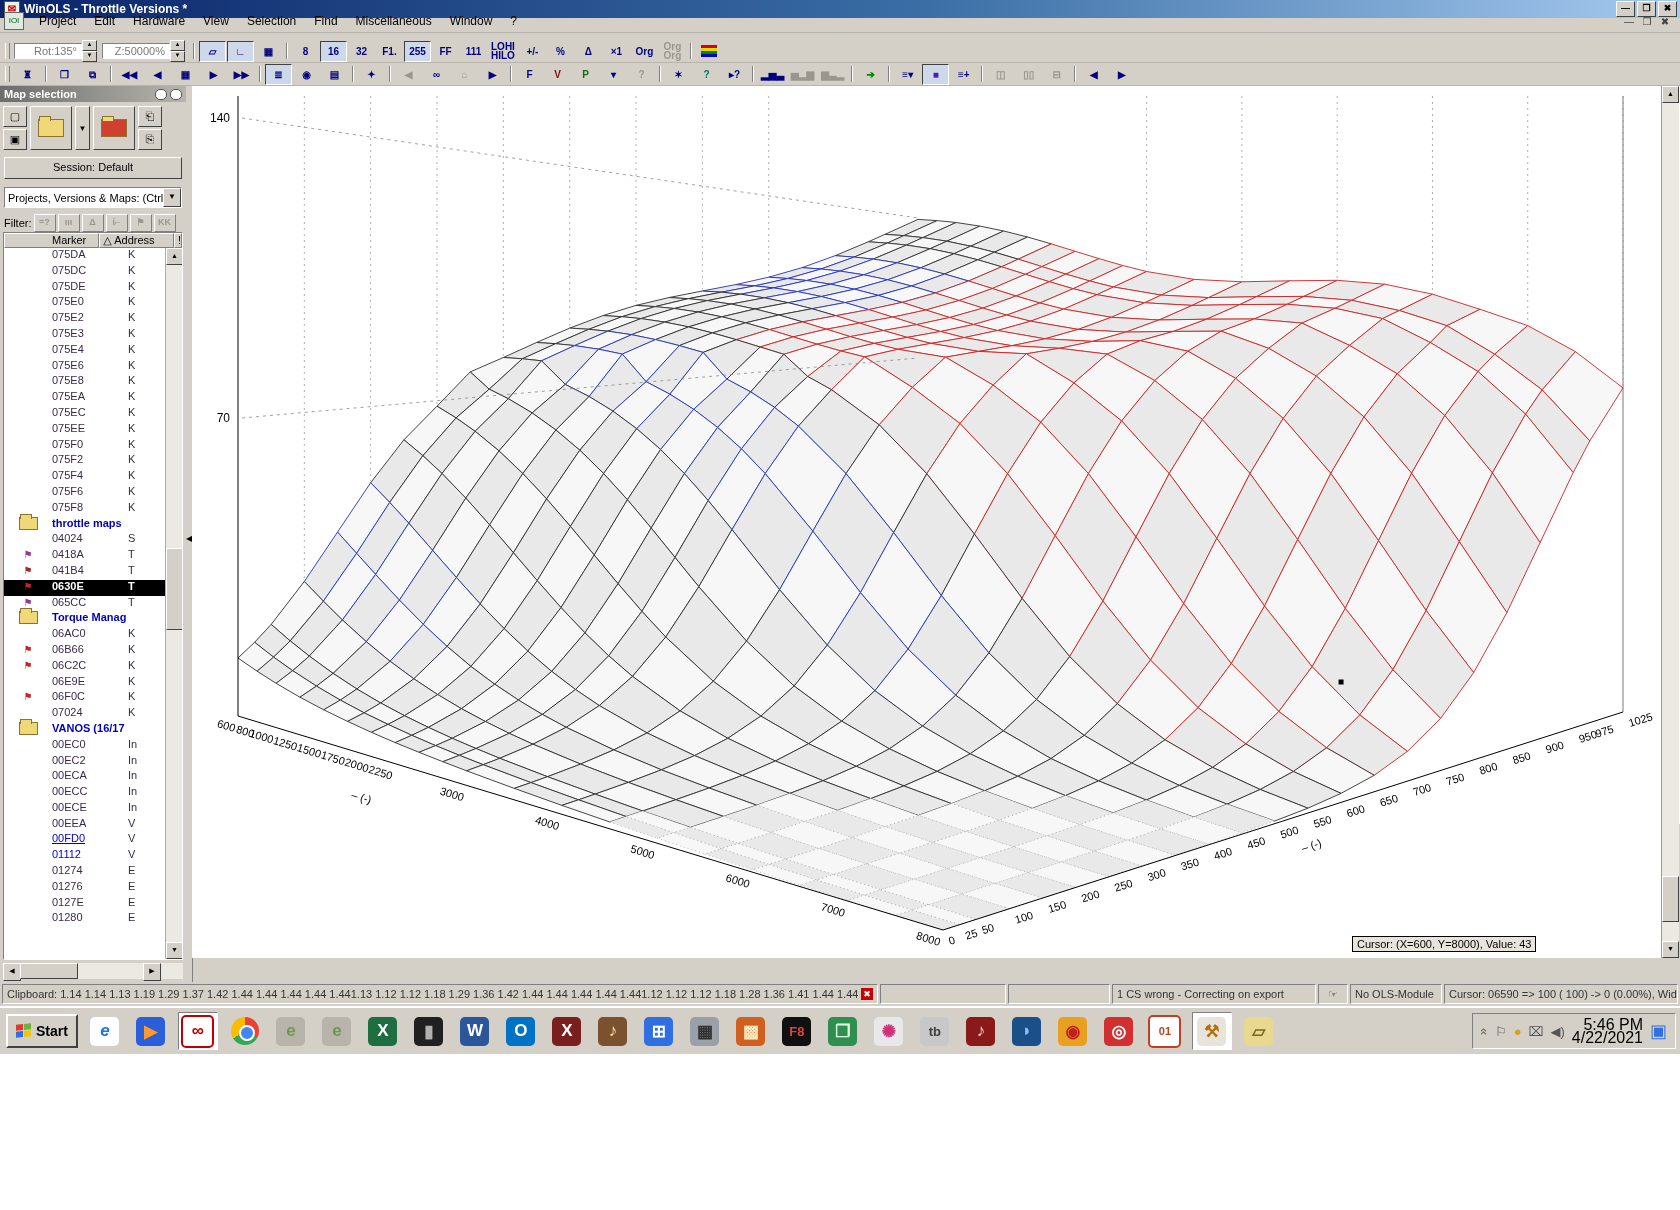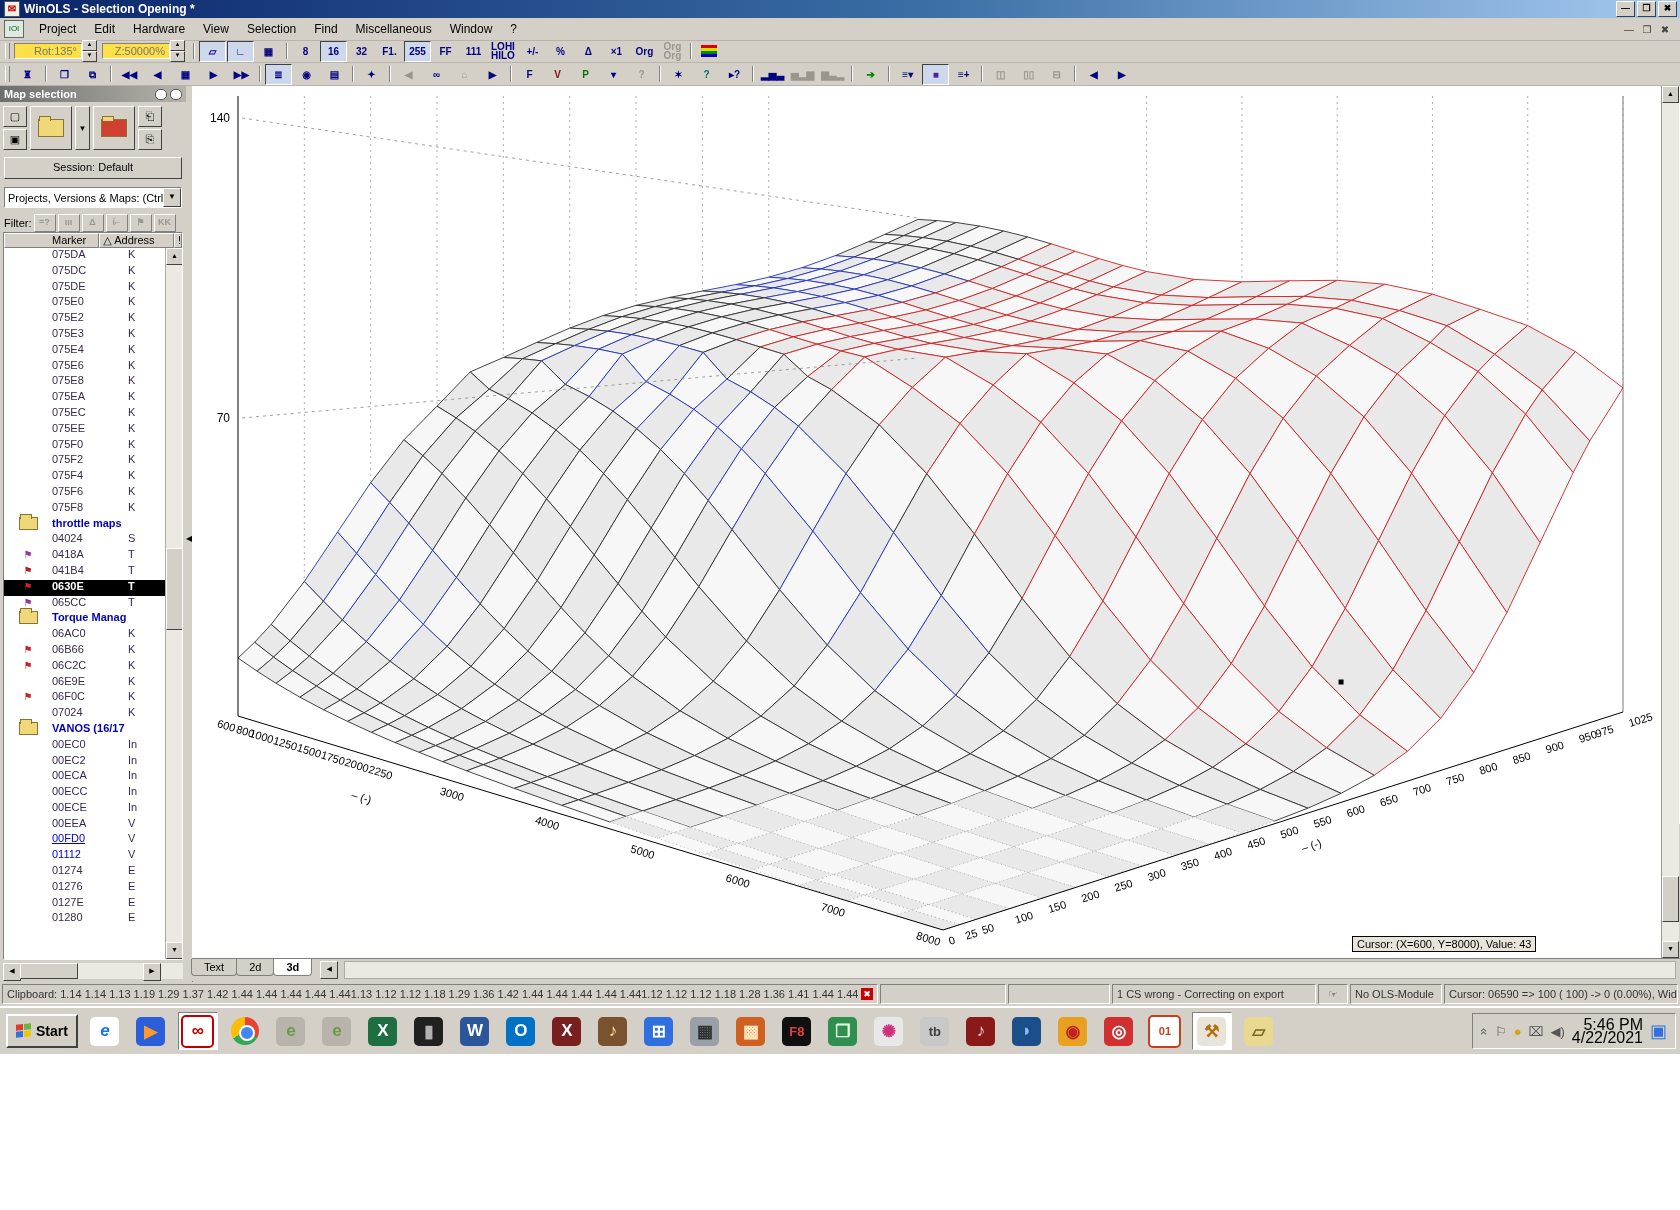--- a/index.html
+++ b/index.html
@@ -11,35 +11,35 @@
   .titlebar{position:absolute;left:0;top:0;width:100%;height:18px;
     background:linear-gradient(90deg,#0a246a,#3a6ea5 55%,#a6caf0);display:flex;align-items:center;
     color:#fff;font-weight:bold;font-size:12px;}
   .app-icon{width:14px;height:14px;margin:0 4px;background:#e8f4e8;border:1px solid #555;
     color:#c00;font-size:10px;line-height:13px;text-align:center;font-weight:bold;}
   .tb-btns{margin-left:auto;display:flex;gap:2px;padding-right:3px;}
   .wbtn{width:17px;height:14px;background:#d4d0c8;border:1px solid;border-color:#fff #404040 #404040 #fff;
     font-size:9px;line-height:12px;text-align:center;color:#000;font-weight:bold;}
 
   
-  .menubar{position:absolute;left:0;top:18px;width:100%;height:22px;display:flex;align-items:center;
+  .menubar{position:absolute;left:0;top:10px;width:100%;height:22px;display:flex;align-items:center;
     border-bottom:1px solid #b8b4ac;}
   .menu-chip{width:18px;height:16px;margin:0 6px 0 4px;background:#dfe9df;border:1px solid #666;
     font-size:8px;text-align:center;line-height:15px;color:#062;}
   .menu-item{padding:2px 9px;}
   .mdi-ctl{margin-left:auto;display:flex;gap:4px;padding-right:8px;color:#444;font-size:10px;}
   .mdi-ctl span{width:14px;text-align:center;}
 
   
   .toolbar{position:absolute;left:0;width:100%;height:23px;display:flex;align-items:center;gap:1px;
     border-bottom:1px solid #b8b4ac;padding-left:2px;box-sizing:border-box;}
   .grip{width:3px;height:16px;border-left:1px solid #fff;border-right:1px solid #808080;margin:0 3px;}
   .tsep{width:1px;height:16px;background:#808080;border-right:1px solid #fff;margin:0 3px;}
   .spinfield{display:flex;align-items:center;margin-right:4px;}
-  .spinbox{background:#fde047;border:1px solid;border-color:#808080 #fff #fff #808080;
+  .spinbox{background:#ffffff;border:1px solid;border-color:#808080 #fff #fff #808080;
     color:#777;padding:1px 4px;font-size:11px;min-width:58px;text-align:right;}
   .spinner{display:flex;flex-direction:column;}
   .spinner b{width:13px;height:9px;background:#d4d0c8;border:1px solid;border-color:#fff #404040 #404040 #fff;
     font-size:6px;line-height:7px;text-align:center;font-weight:normal;}
   .tbtn{min-width:21px;height:19px;background:#d4d0c8;border:1px solid #d4d0c8;
     font-size:10px;font-weight:bold;color:#000080;display:flex;align-items:center;justify-content:center;
     padding:0 2px;white-space:pre;line-height:9px;}
   .tbtn.pressed{border-color:#404040 #fff #fff #404040;background:#cdd8ea;}
   .tbtn.grey{color:#9a968e;}
   .stripes{width:16px;height:12px;background:linear-gradient(#d00 25%,#dd0 25% 50%,#080 50% 75%,#00c 75%);}
@@ -134,21 +134,21 @@
   svg text{font-family:"Liberation Sans",sans-serif;}
 </style>
 </head>
 <body>
 
 <div class="screen">
   <div class="app">
 
     <div class="titlebar">
       <div class="app-icon">✉</div>
-      <span>WinOLS - Selection Opening *</span>
+      <span>WinOLS - Throttle Versions *</span>
       <div class="tb-btns">
           <div class="wbtn">—</div>
           <div class="wbtn">❐</div>
           <div class="wbtn">✖</div>
         </div>
     </div>
 
     <div class="menubar">
       <div class="menu-chip">IOI</div>
       <div id="menu-items" style="display:flex;">
@@ -1051,27 +1051,20 @@
               <rect x="1338.5487804878048" y="679.490243902439" width="5" height="5" fill="#000"></rect>
             </g>
           </svg>
         <div class="tooltip">Cursor: (X=600, Y=8000), Value: 43</div>
       </div>
       <div class="plot-vscroll">
         <div class="sbarrow" style="top:0;">▲</div>
         <div class="thumb" style="top:790px;height:44px;"></div>
         <div class="sbarrow" style="bottom:0;">▼</div>
       </div>
-      <div class="tabsrow" id="tabsrow">
-          <div class="tab">Text</div>
-          <div class="tab">2d</div>
-          <div class="tab active">3d</div>
-          <div class="tabscroll">◀</div>
-          <div class="tabhtrack"></div>
-        </div>
     </div>
 
     <div class="statusbar">
       <div class="seg" style="width:866px;">
         <span style="overflow:hidden;">Clipboard: 1.14 1.14 1.13 1.19 1.29 1.37 1.42 1.44 1.44 1.44 1.44 1.441.13 1.12 1.12 1.18 1.29 1.36 1.42 1.44 1.44 1.44 1.44 1.441.12 1.12 1.12 1.18 1.28 1.36 1.41 1.44 1.44 1.4</span>
         <span class="redx">✖</span>
       </div>
       <div class="seg" style="width:116px;"></div>
       <div class="seg" style="width:92px;"></div>
       <div class="seg" style="width:194px;">1 CS wrong - Correcting on export</div>

